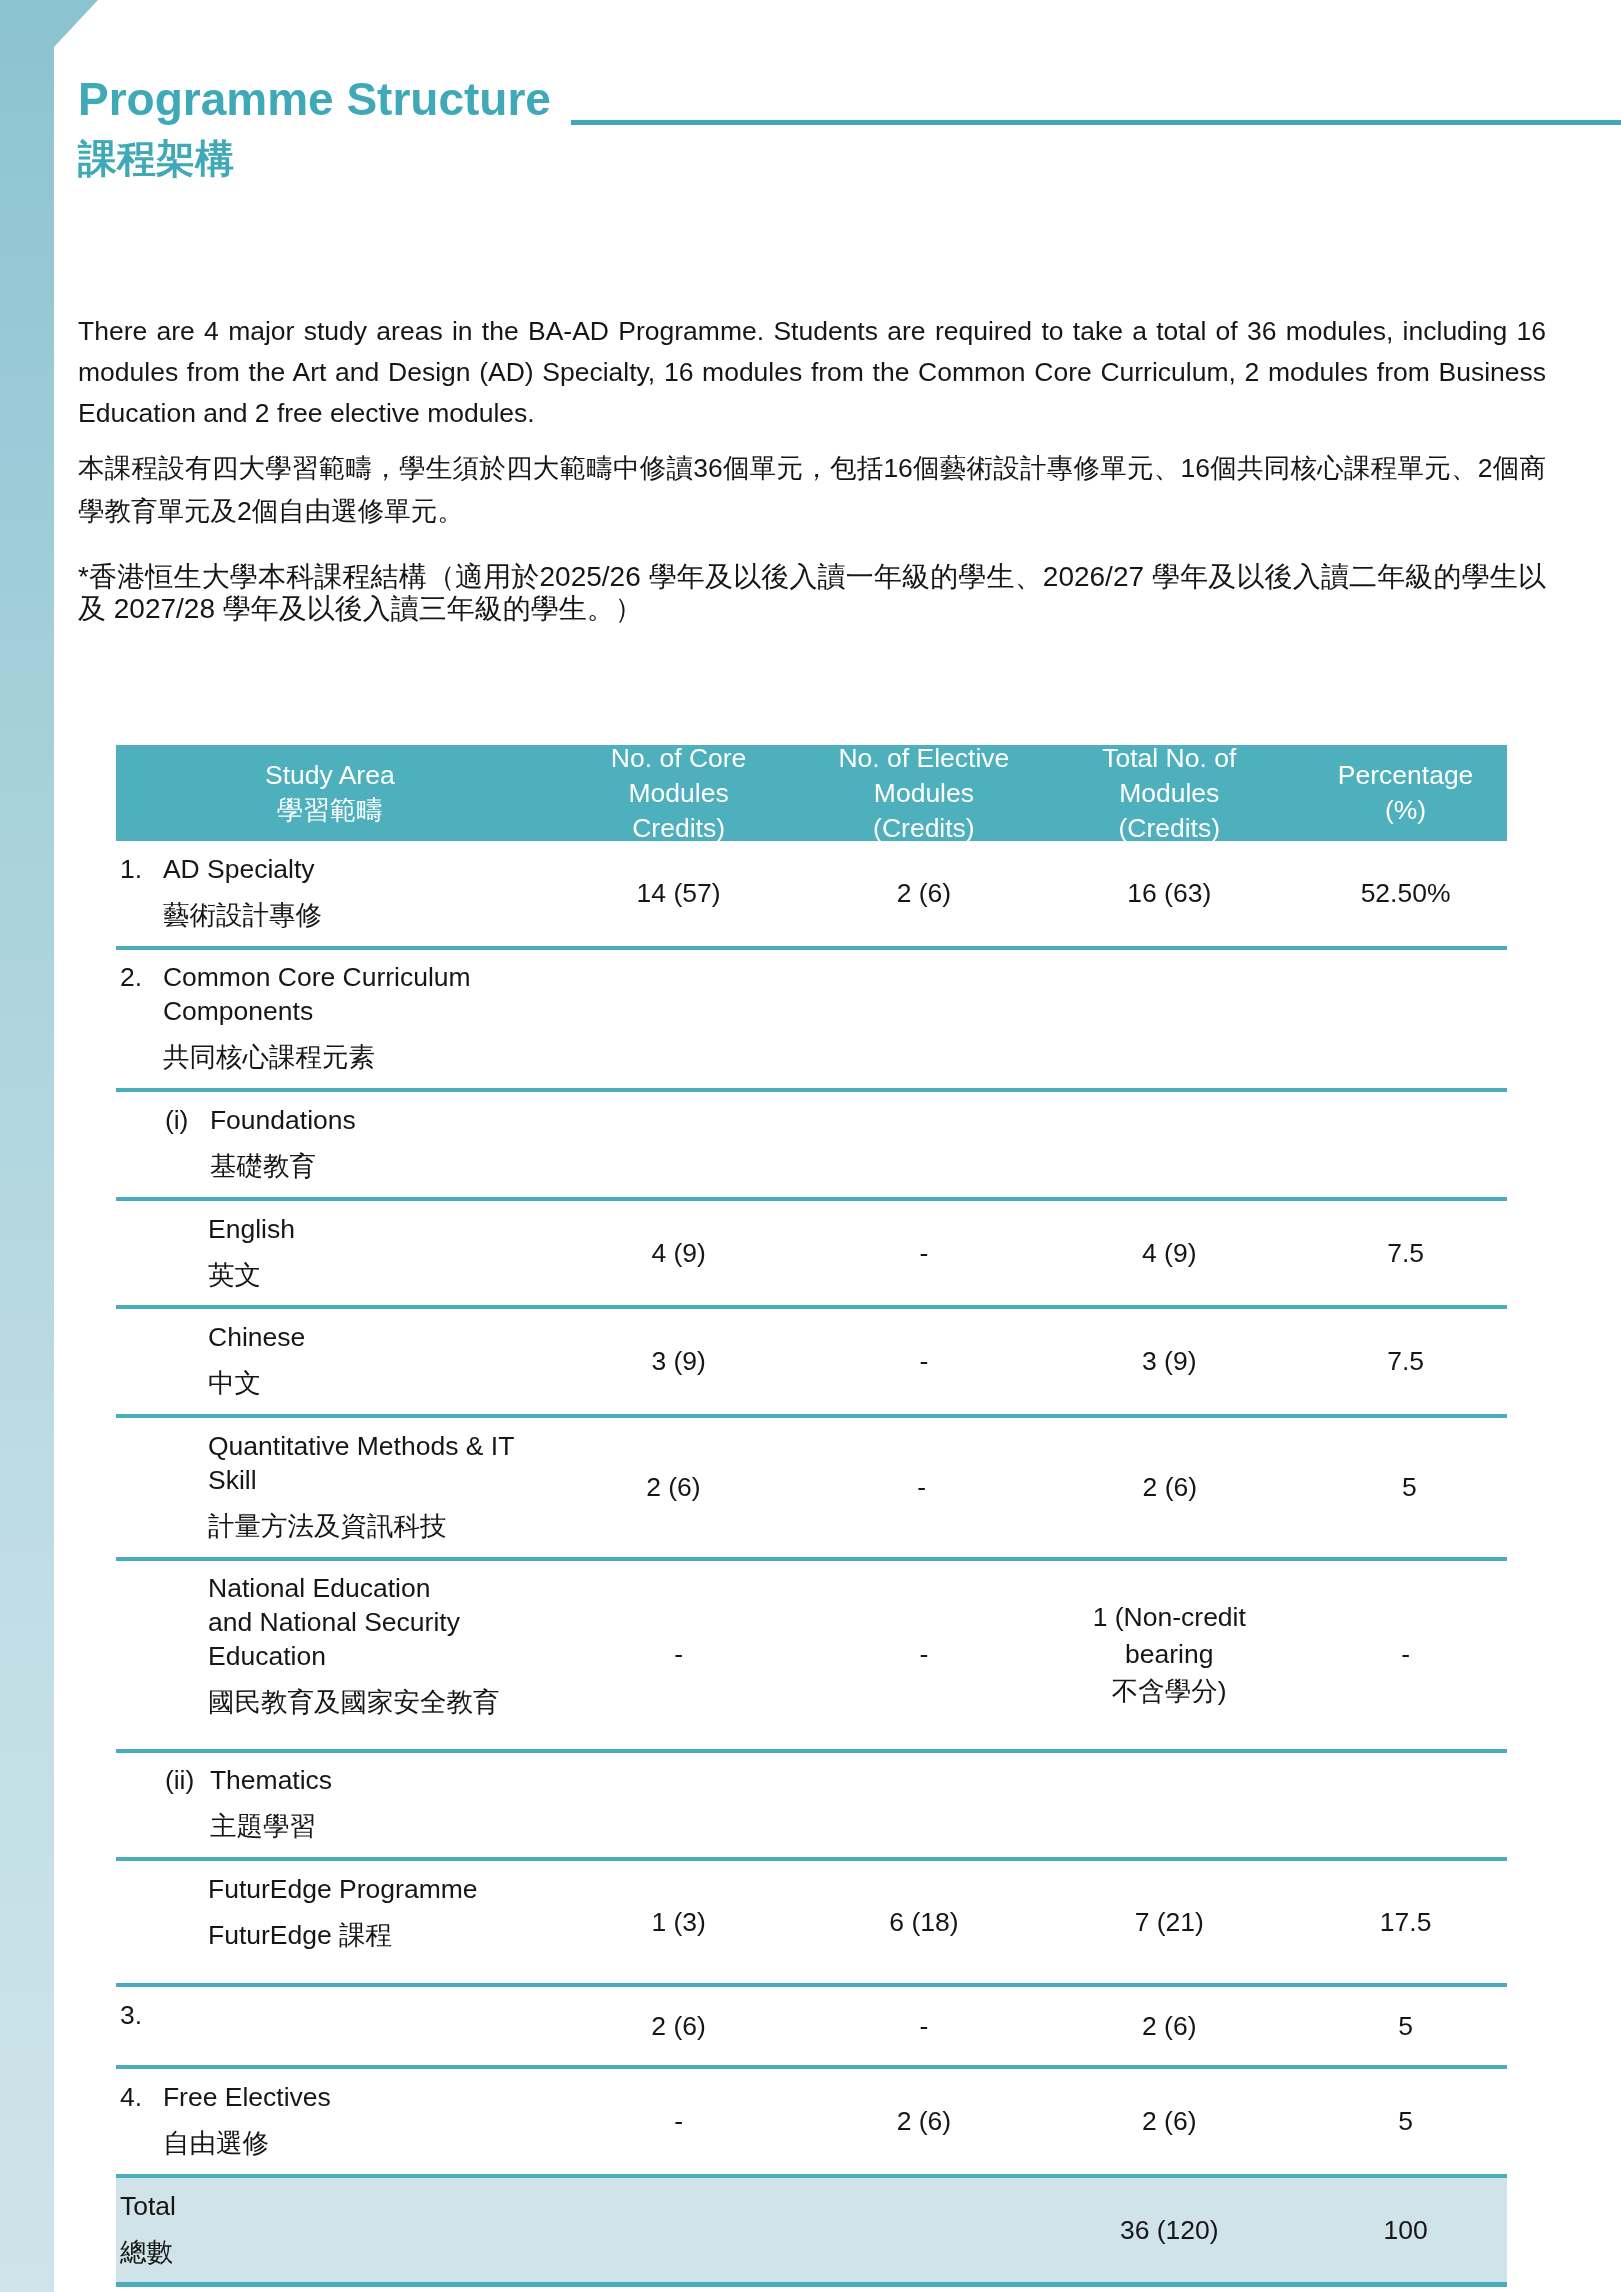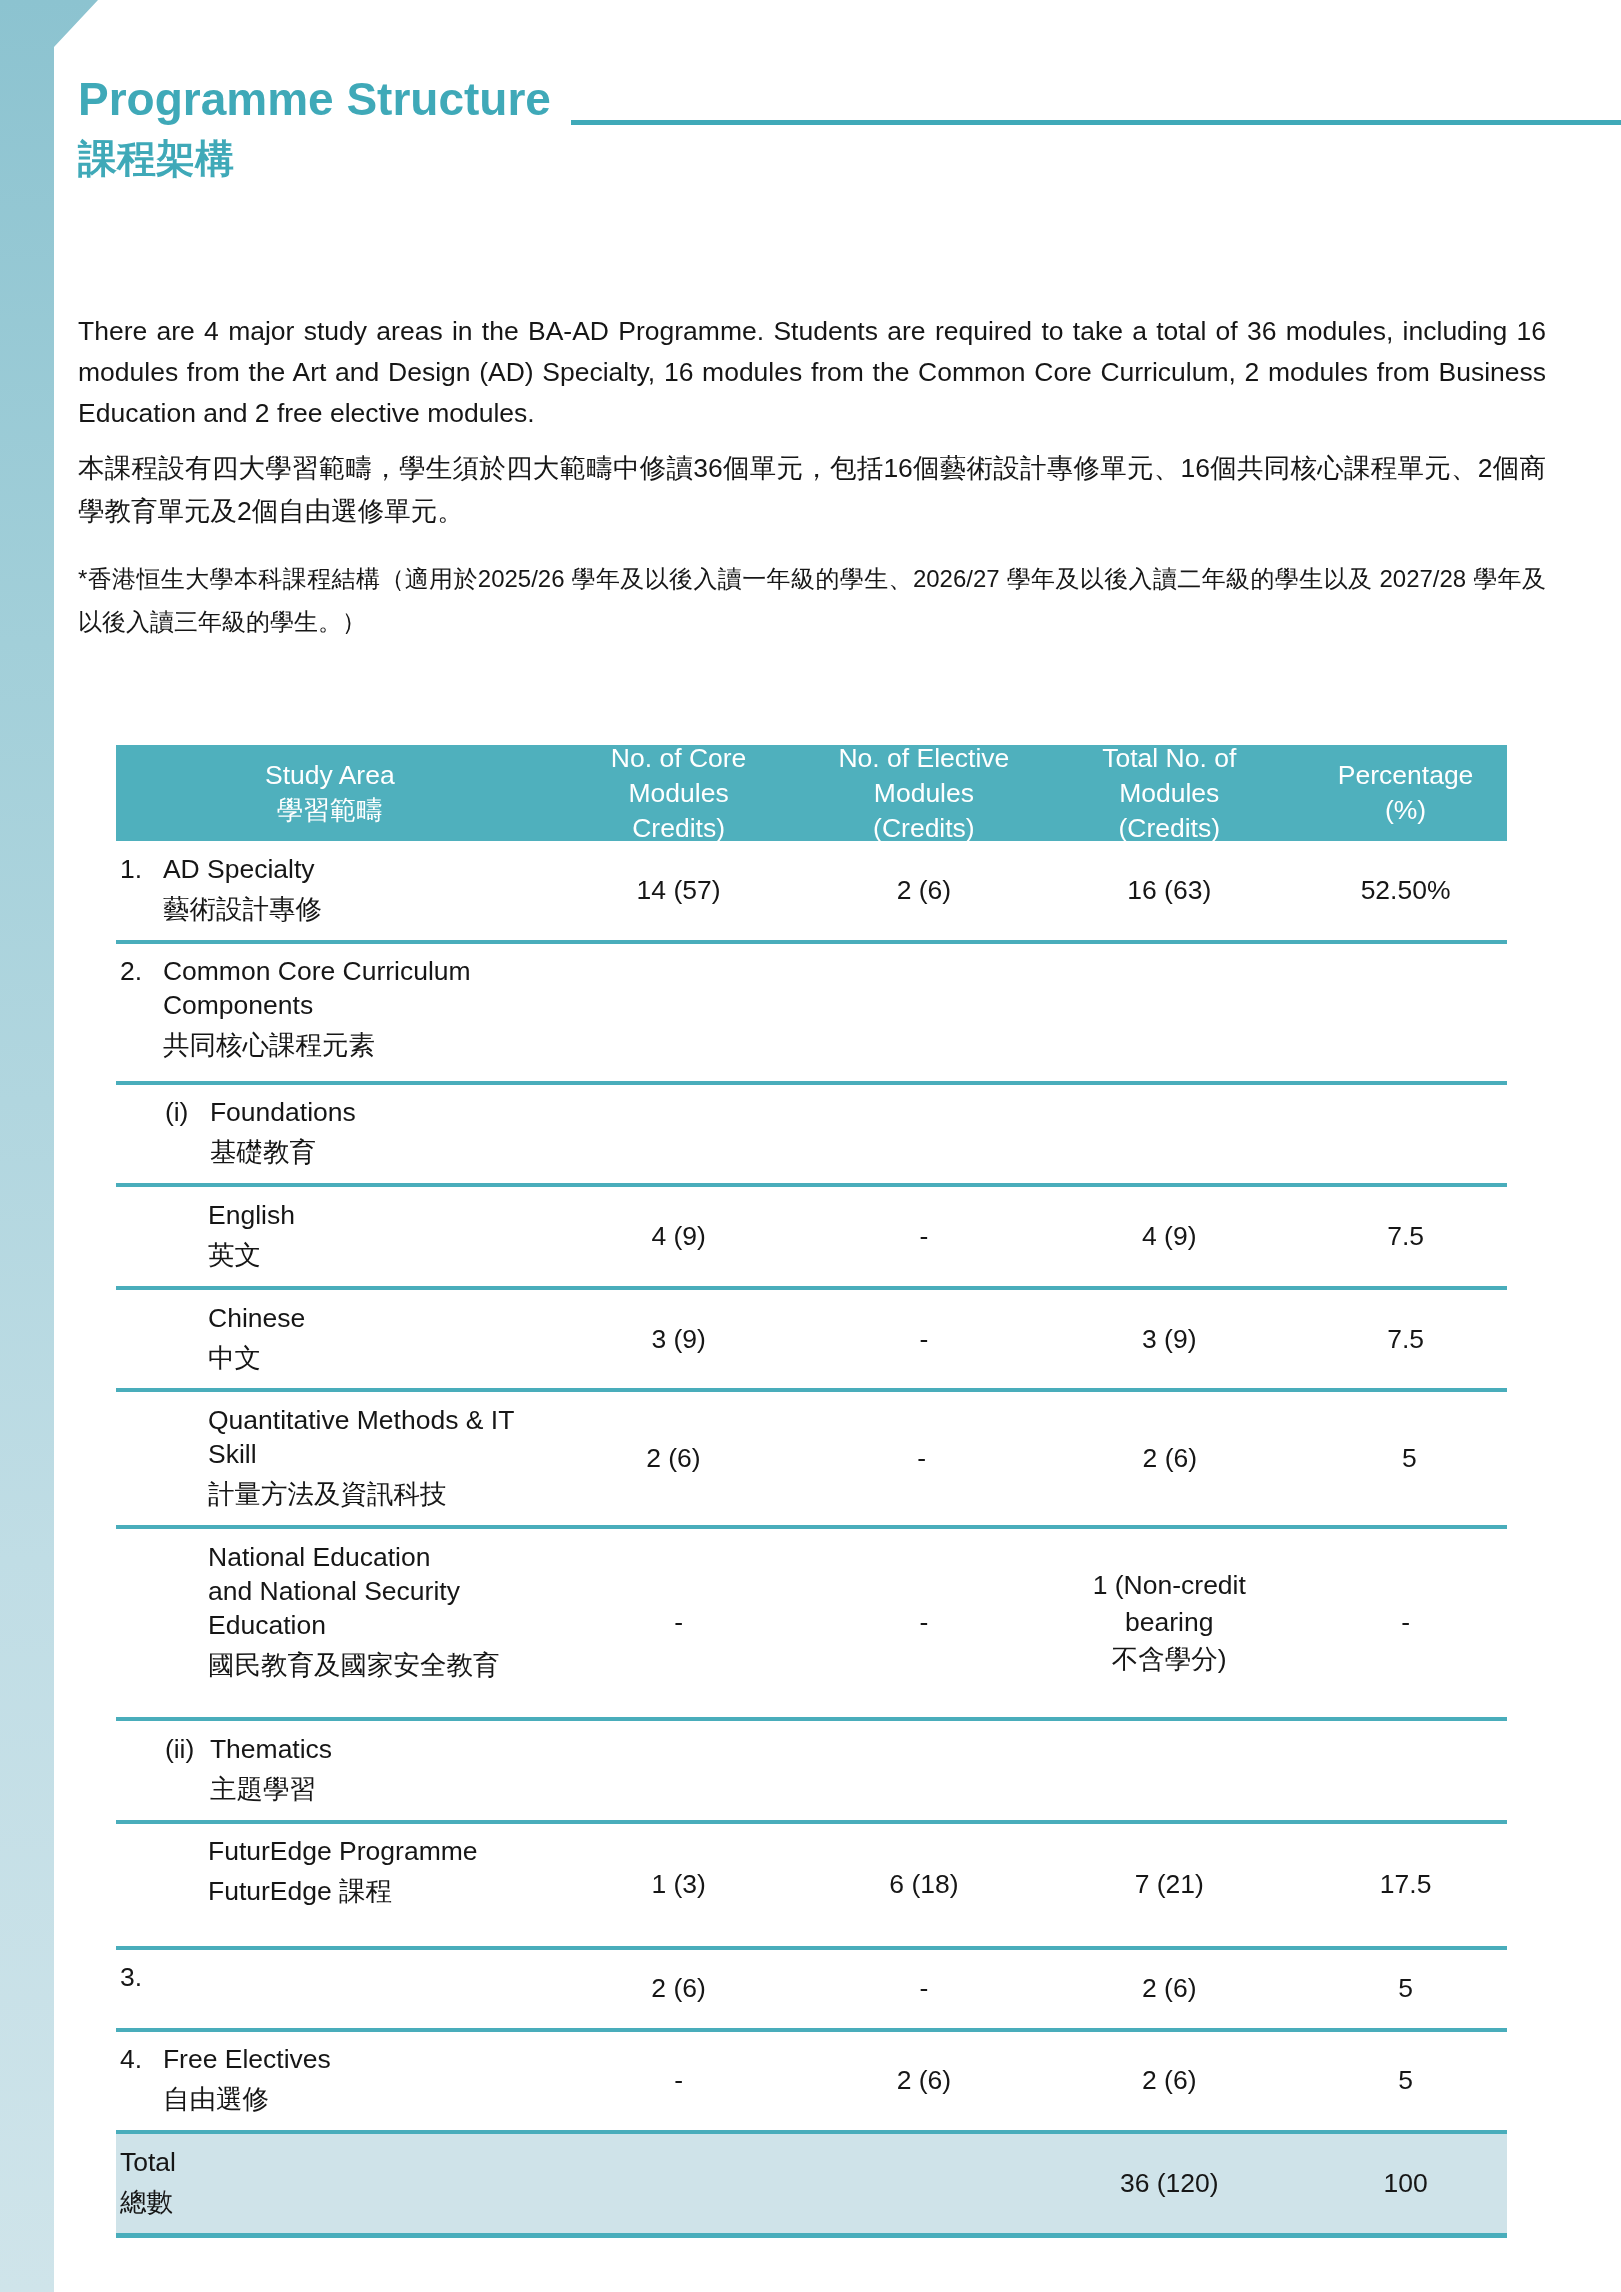--- a/index.html
+++ b/index.html
@@ -21,41 +21,41 @@
   .title-en {
     font-size:46px; font-weight:bold; margin:0; color:var(--accent,#3fa9b8);
     line-height:1.1; white-space:nowrap;
   }
   .title-rule { flex:1; height:4.9px; background:var(--accent,#3fa9b8); margin-left:19.6px; }
   .title-zh { font-size:39px; font-weight:bold; color:var(--accent,#3fa9b8); margin-top:11.8px; line-height:1.2; }
   
   .para { position:absolute; left:78px; width:1468px; text-align:justify; }
   .p-en  { top:284px; font-size:26.5px; line-height:41px; }
   .p-zh1 { top:420px; font-size:26.5px; line-height:43px; }
-  .p-zh2 { top:533px; font-size:24px; line-height:43px; }
+  .p-zh2 { top:533px; font-size:28px; line-height:32px; }
   
   .table { position:absolute; top:745px; left:116px; width:1391px; }
   .c1 { width:428px; box-sizing:border-box; }
   .c2 { width:270px; } .c3 { width:221px; } .c4 { width:270px; } .c5 { width:203px; }
   .thead {
     display:flex; align-items:center; height:96px;
     background:var(--header-bg,#4fb0bd); color:#ffffff;
   }
   .th {
     display:flex; align-items:center; justify-content:center;
     text-align:center; white-space:pre-line; font-size:26.5px; line-height:35px;
   }
   .trow { display:flex; border-top:4.9px solid var(--line,#49adbb); }
   .trow.first { border-top:none; }
   .cell-study { display:flex; align-items:flex-start; padding:10.8px 5.9px 10.8px 3.9px; }
   .num { font-size:26.5px; line-height:34px; width:43px; flex:none; }
   .r-sub .num { margin-left:45px; width:45px; }
   .r-item .cell-study { padding-left:92px; }
   .lbl .en { font-size:26.5px; line-height:34px; white-space:pre-line; }
-  .lbl .zh { font-size:26.5px; line-height:39px; margin-top:4px; }
+  .lbl .zh { font-size:26.5px; line-height:39px; margin-top:10px; }
   .cv {
     display:flex; align-items:center; justify-content:center;
     font-size:26.5px; line-height:37px; text-align:center; white-space:pre-line;
   }
   .rh0 { min-height:88px; }  .rh1 { min-height:137px; } .rh2 { min-height:86px; }
   .rh3 { min-height:84px; }  .rh4 { min-height:90px; }  .rh5 { min-height:125px;gap:12px; }
   .rh6 { min-height:188px; } .rh7 { min-height:88px; }  .rh8 { min-height:122px; }
   .rh9 { min-height:78px; }  .rh10 { min-height:84px; }
   .trow.total {
     min-height:88px; background:var(--total-bg,#cfe3e9);

